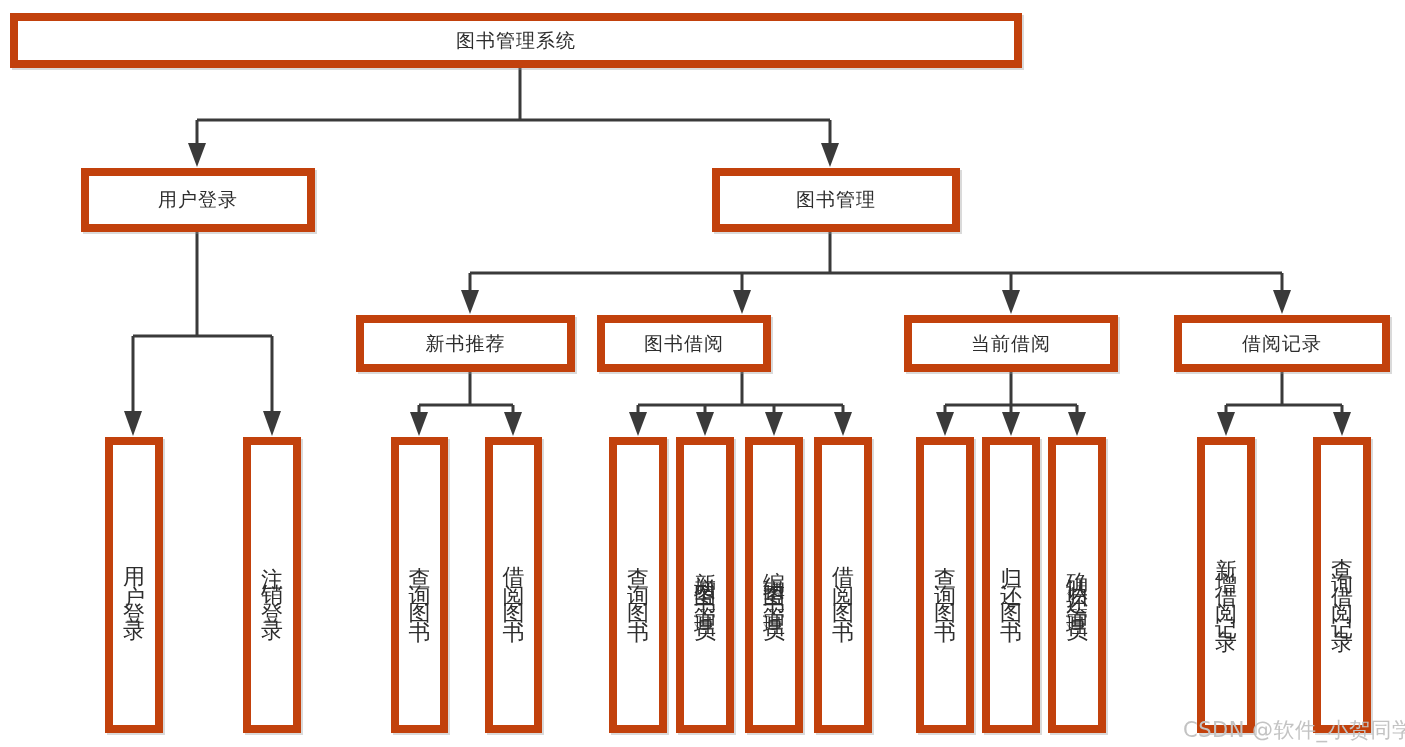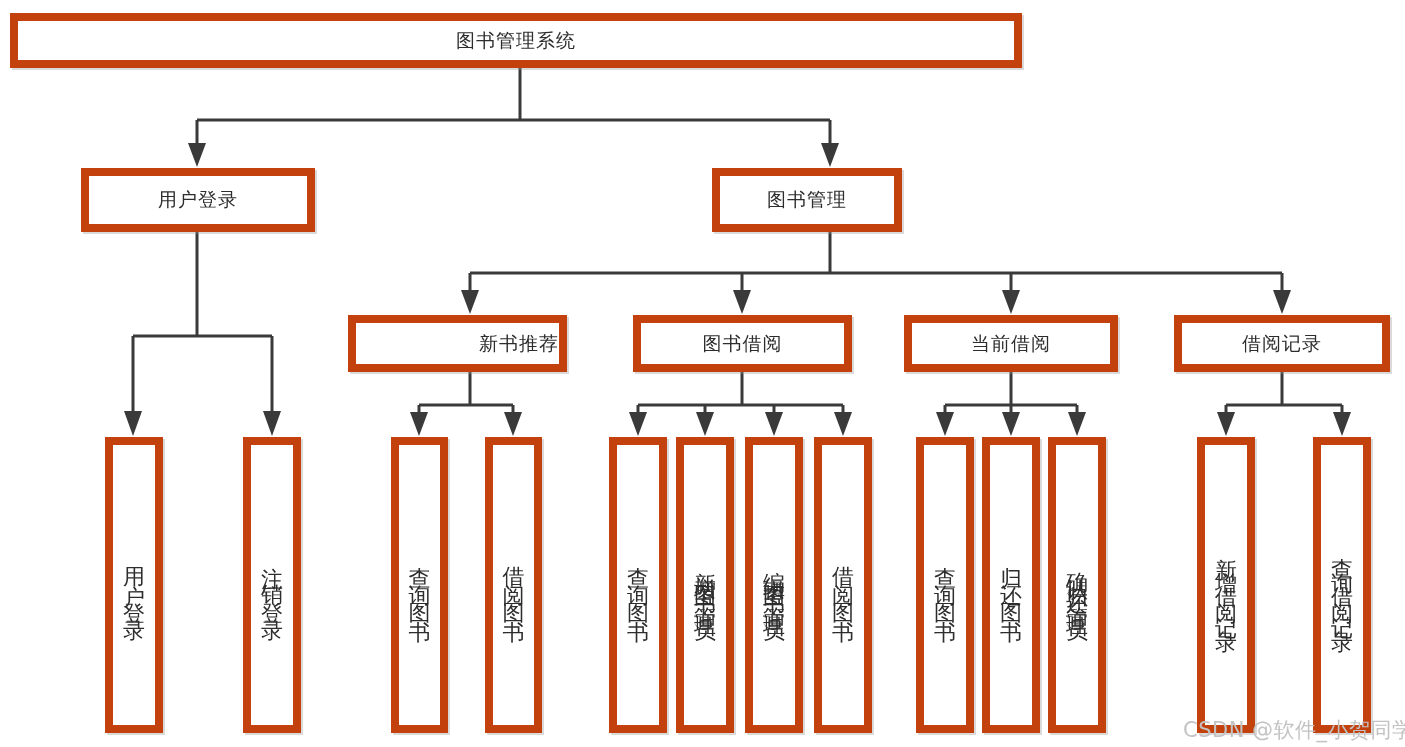--- a/index.html
+++ b/index.html
@@ -33,24 +33,24 @@
     box-shadow: 2px 2px 0 rgba(150,150,150,0.35);
   }
   .hnode {
     font-size: 19px;
     letter-spacing: 1px;
     white-space: nowrap;
   }
   .root  { left: 10px;   top: 13px;  width: 1012px; height: 55px; }
   .lvl2  { top: 168px; height: 64px; }
   .n-user-login { left: 81px;  width: 234px; }
-  .n-book-mgmt  { left: 712px; width: 190px; }
+  .n-book-mgmt  { left: 712px; width: 248px; }
   .lvl3  { top: 315px; height: 57px; }
-  .n-new-book-rec   { left: 348px;  width: 219px; justify-content: flex-end; }
-  .n-book-borrow    { left: 633px;  width: 219px; }
+  .n-new-book-rec   { left: 356px;  width: 219px; }
+  .n-book-borrow    { left: 597px;  width: 174px; }
   .n-current-borrow { left: 904px;  width: 214px; }
   .n-borrow-record  { left: 1174px; width: 216px; }
   .vnode {
     top: 437px;
     width: 58px;
     height: 296px;
     font-size: 22px;
   }
   .vnode .vtext {
     writing-mode: vertical-rl;

